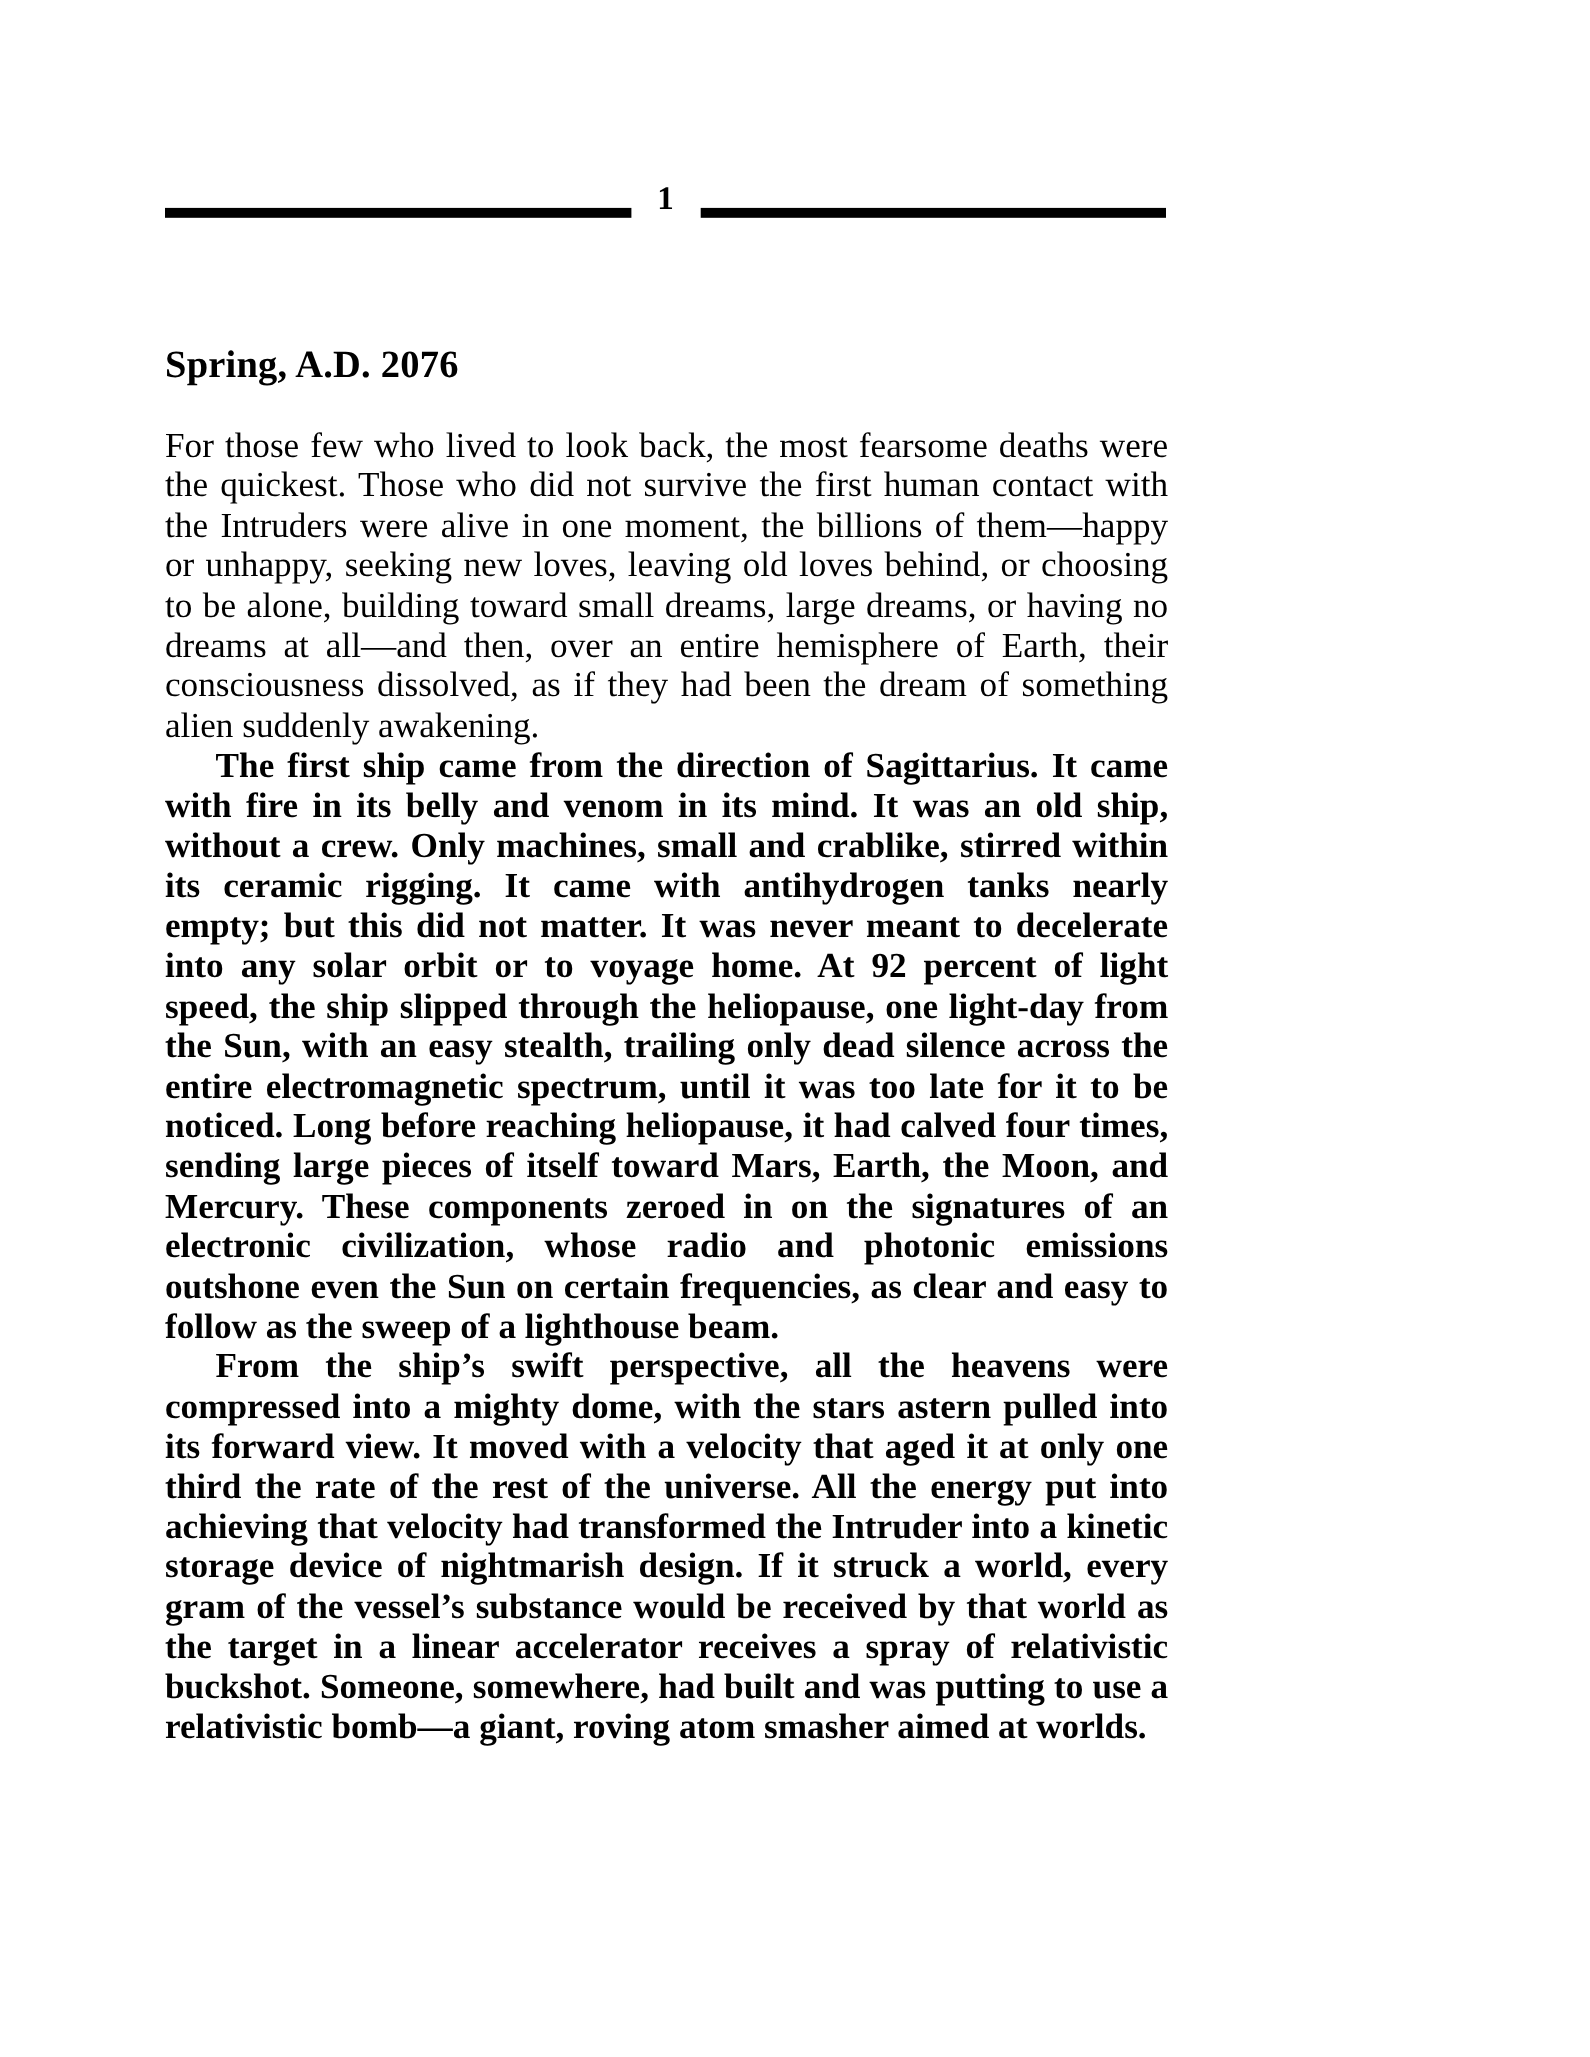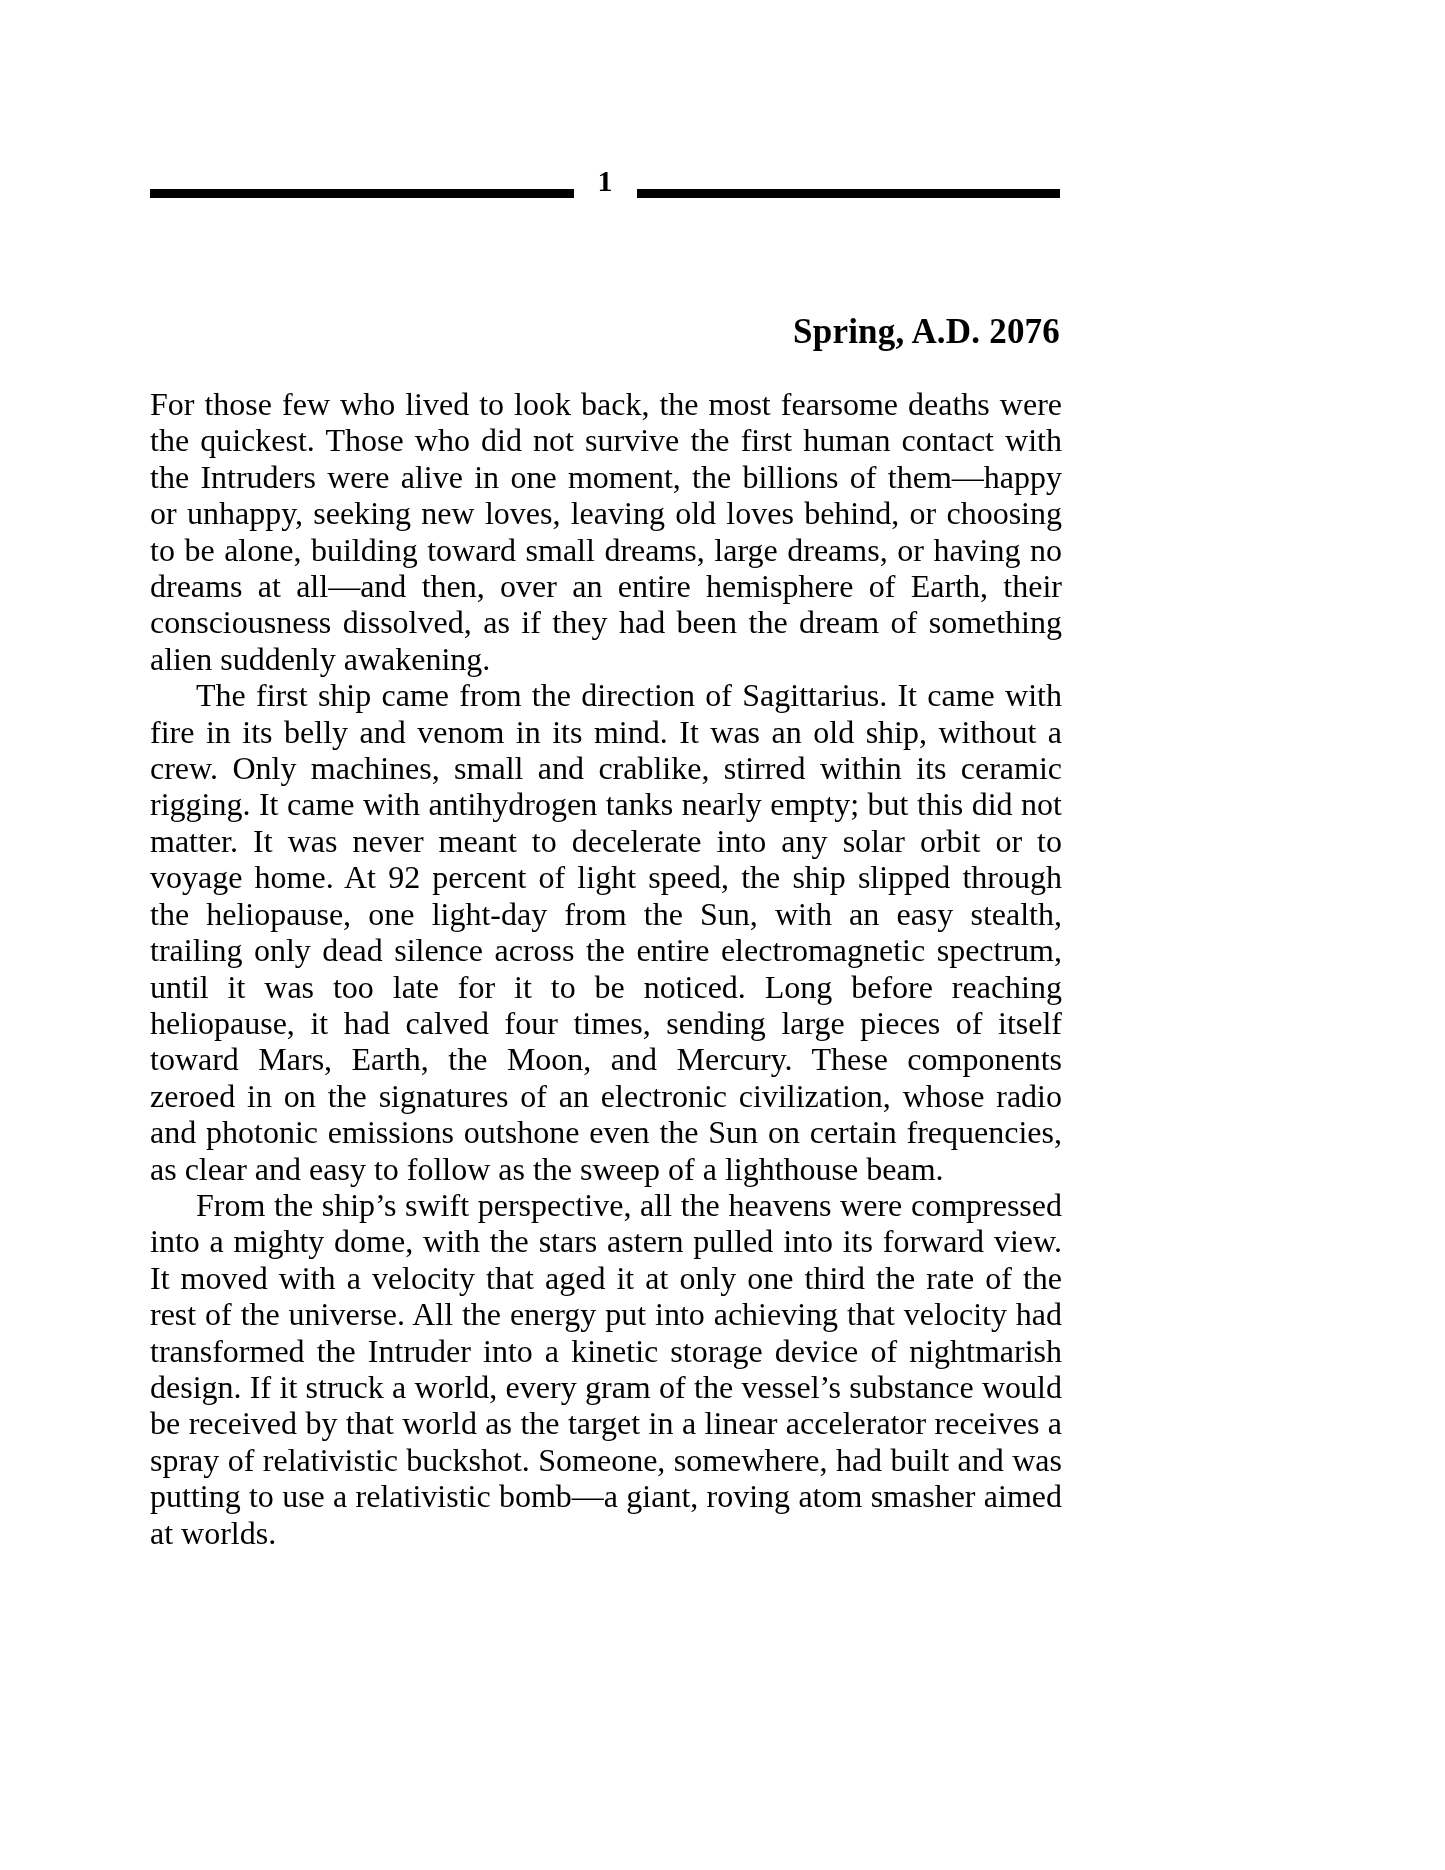--- a/index.html
+++ b/index.html
@@ -50,21 +50,21 @@
     top: -12px;
     letter-spacing: 0;
   }
 
   
   .chapter-title {
     position: absolute;
     left: 150px;
     top: 288px;
     width: 910px;
-    text-align: right;
+    text-align: left;
     font-size: 35px;
     font-weight: 700;
     line-height: 1.2;
     letter-spacing: 0.2px;
   }
 
   
   .body-copy {
     position: absolute;
     left: 150px;
@@ -76,20 +76,21 @@
     font-size: 32px;
     line-height: 36.4px;
     text-align: justify;
     text-justify: inter-word;
     hyphens: none;
     -webkit-hyphens: none;
     text-indent: 0;
   }
   .paragraph.indented {
     text-indent: 46px;
+    font-weight: bold;
   }
 </style>
 </head>
 <body>
 
 <div class="page">
 
   <div class="chapter-header">
     <div class="chapter-rule"></div>
     <div class="chapter-number">1</div>

